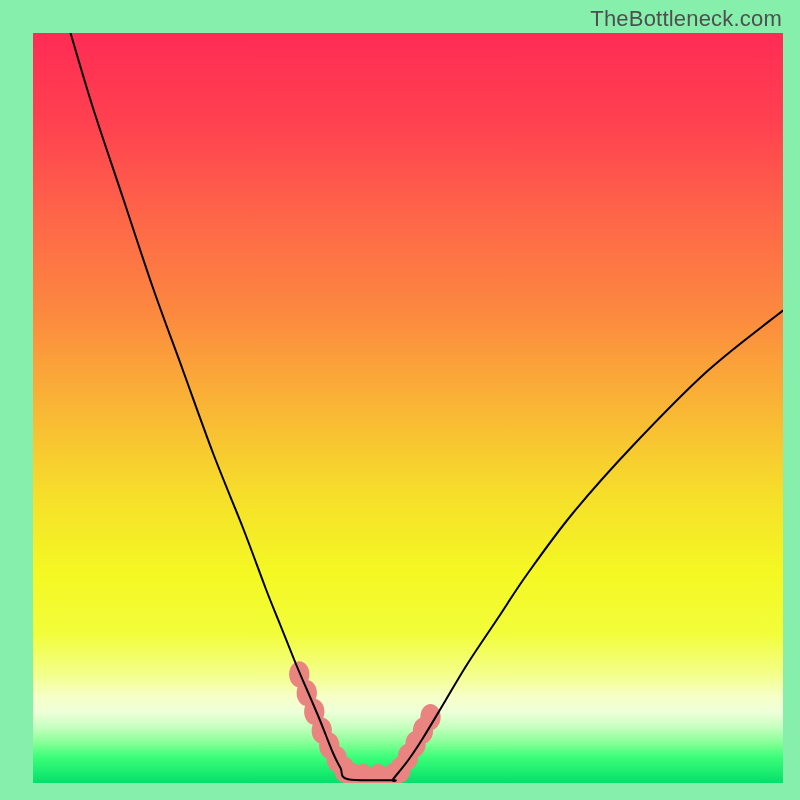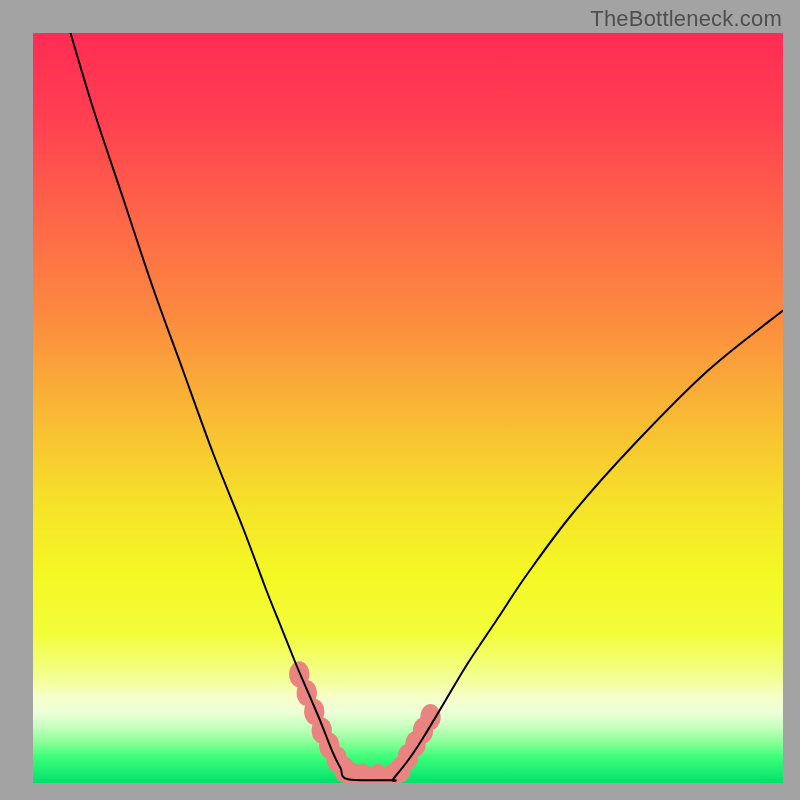--- a/index.html
+++ b/index.html
@@ -10,21 +10,21 @@
     overflow: hidden;
     background: #000;
     font-family: Arial, Helvetica, sans-serif;
   }
   .frame {
     position: absolute;
     left: 0;
     top: 0;
     width: 800px;
     height: 800px;
-    background: #a3a3a3;
+    background: #86efac;
   }
   .plot-area {
     position: absolute;
     left: 33px;
     top: 33px;
     width: 750px;
     height: 750px;
     overflow: hidden;
   }
   .gradient-bg {

